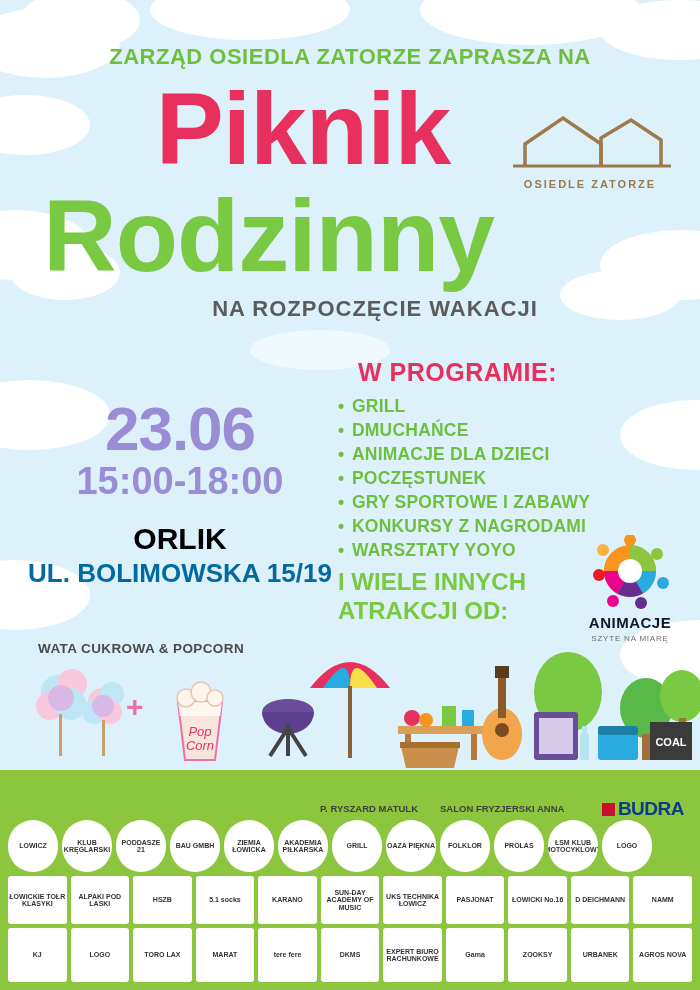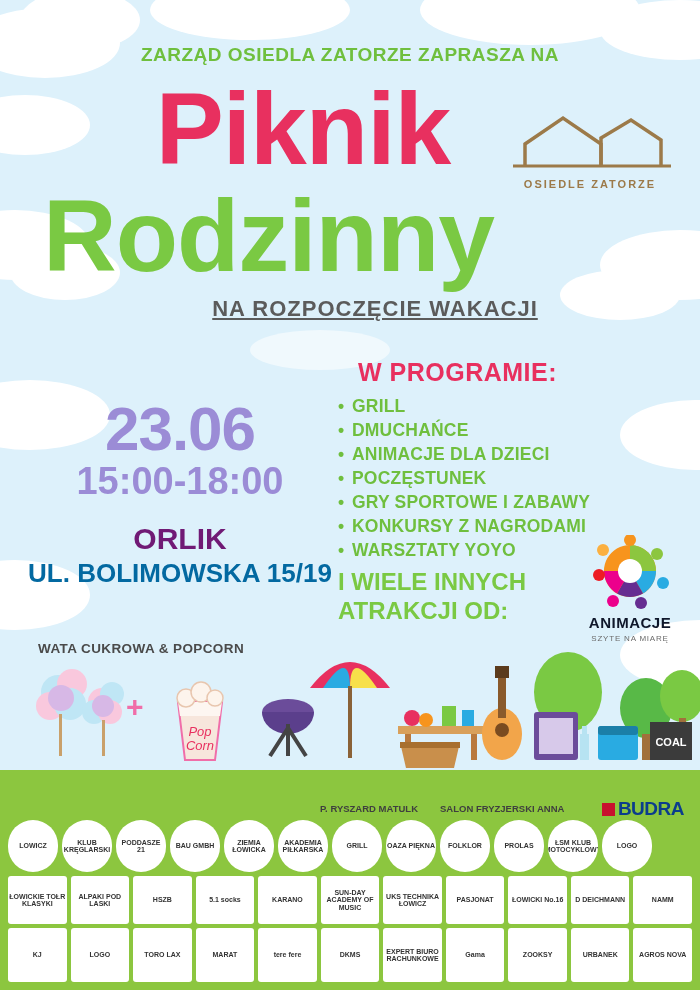--- a/index.html
+++ b/index.html
@@ -17,21 +17,21 @@
   
   .sky {
     position: absolute; left: 0; top: 0; width: 700px; height: 800px;
     background: #ddf1fb;
   }
   .cloud { position: absolute; background: #ffffff; border-radius: 50%; }
   
   .kicker {
     position: absolute; top: 44px; left: 0; width: 700px;
     text-align: center;
-    font-size: 19px; font-weight: bold; letter-spacing: 0.5px;
+    font-size: 22px; font-weight: bold; letter-spacing: 0.5px;
     color: #6fbf3e;
   }
   .title1 {
     position: absolute; top: 78px; left: 0; width: 700px;
     text-align: center;
     font-size: 102px; font-weight: bold; letter-spacing: -1px;
     color: #e8305f;
     line-height: 1;
     padding-right: 150px;
     margin-left: 28px;
@@ -43,21 +43,20 @@
     color: #7ac943;
     line-height: 1;
     padding-left: 43px;
   }
   .subtitle {
     position: absolute; top: 296px; left: 0; width: 700px;
     text-align: center;
     font-size: 22px; font-weight: bold; letter-spacing: 1px;
     color: #5b5b5b;
     padding-left: 50px;
-    text-decoration: underline;
   }
   
   .osiedle-logo {
     position: absolute; left: 505px; top: 110px; width: 170px; height: 80px;
   }
   .osiedle-logo .lbl {
     position: absolute; bottom: 0px; left: 0; width: 170px;
     text-align: center; font-size: 11px; letter-spacing: 2px;
     color: #9c7a49; font-weight: bold;
   }
@@ -70,21 +69,21 @@
     margin-top: 38px;
   }
   .time {
     position: absolute; left: 30px; top: 460px; width: 300px;
     text-align: center;
     font-size: 38px; font-weight: bold; color: #9b8cd6;
   }
   .place {
     position: absolute; left: 30px; top: 522px; width: 300px;
     text-align: center;
-    font-size: 30px; font-weight: bold; color: #701a75;
+    font-size: 30px; font-weight: bold; color: #000000;
   }
   .address {
     position: absolute; left: 20px; top: 558px; width: 320px;
     text-align: center;
     font-size: 26px; font-weight: bold; color: #0369a1;
   }
   
   .program-title {
     position: absolute; left: 338px; top: 358px;
     font-size: 25px; font-weight: bold; color: #e8305f;

